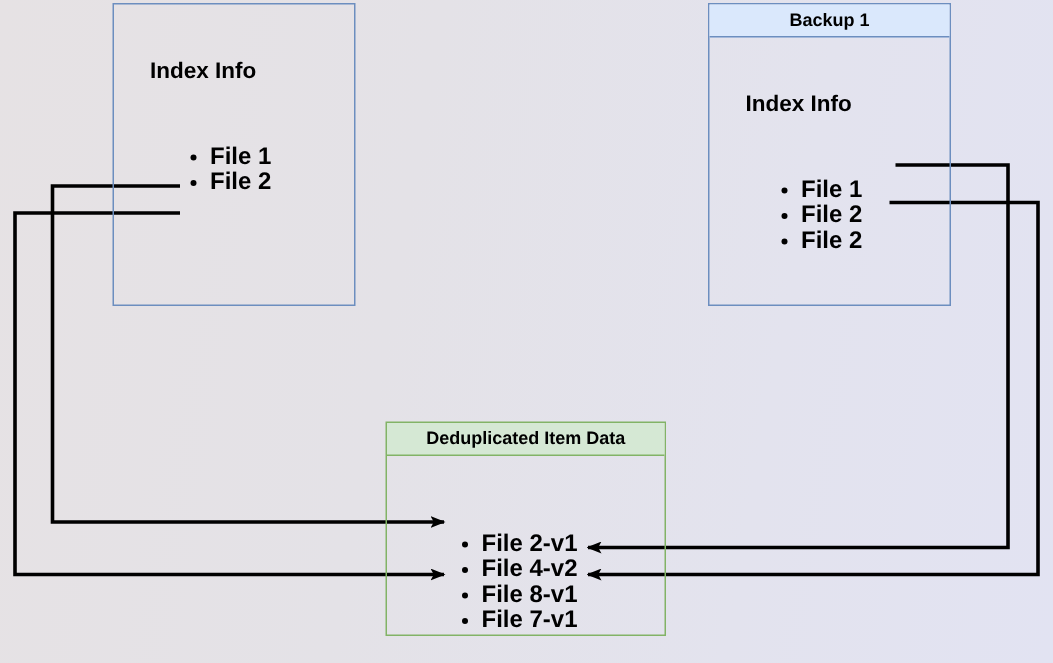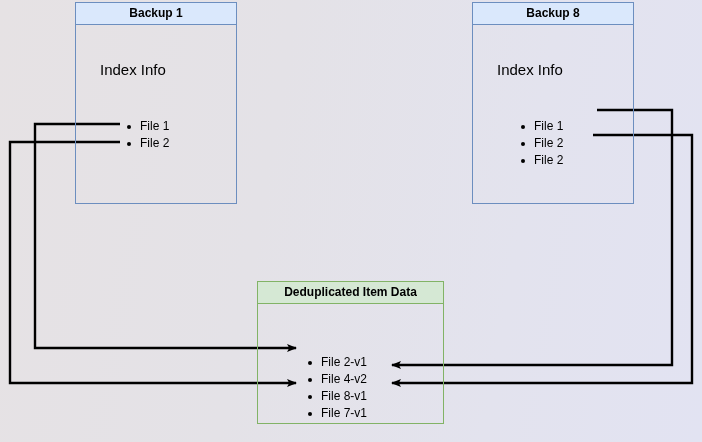--- a/index.html
+++ b/index.html
@@ -48,37 +48,38 @@
   .node.green {
     border-color: #82b366;
   }
   .node.green .node-header {
     background: #d5e8d4;
     border-bottom-color: #82b366;
   }
   .node-body {
     position: relative;
     height: calc(100% - 22px);
+    font-weight: bold;
   }
   .caption {
     position: absolute;
     font-size: 15px;
     color: #000;
     white-space: nowrap;
   }
   ul.file-list {
     position: absolute;
     margin: 0;
     padding: 0;
     list-style: none;
     white-space: nowrap;
   }
   ul.file-list li {
     position: relative;
-    font-size: 12px;
+    font-size: 16px;
     line-height: 17px;
     color: #000;
     padding-left: 15px;
     white-space: nowrap;
   }
   ul.file-list li::before {
     content: "";
     position: absolute;
     left: 2px;
     top: 7px;
@@ -117,32 +118,31 @@
     <path d="M120,124 L35,124 L35,348 L296,348" fill="none" stroke="#000" stroke-width="2.4" marker-end="url(#arrow-right)"></path>
 
     <path d="M120,142 L10,142 L10,383 L296,383" fill="none" stroke="#000" stroke-width="2.4" marker-end="url(#arrow-right)"></path>
 
     <path d="M597,110 L672,110 L672,365 L392,365" fill="none" stroke="#000" stroke-width="2.4" marker-end="url(#arrow-left)"></path>
 
     <path d="M593,135 L692,135 L692,383 L392,383" fill="none" stroke="#000" stroke-width="2.4" marker-end="url(#arrow-left)"></path>
   </svg>
 
   <div class="node" id="node-backup1">
-    <div class="node-header">Backup 1</div>
     <div class="node-body">
       <div class="caption" id="backup1-caption">Index Info</div>
       <ul class="file-list" id="backup1-files">
         <li>File 1</li>
         <li>File 2</li>
       </ul>
     </div>
   </div>
 
   <div class="node" id="node-backup2">
-    <div class="node-header">Backup 8</div>
+    <div class="node-header">Backup 1</div>
     <div class="node-body">
       <div class="caption" id="backup2-caption">Index Info</div>
       <ul class="file-list" id="backup2-files">
         <li>File 1</li>
         <li>File 2</li>
         <li>File 2</li>
       </ul>
     </div>
   </div>
 

